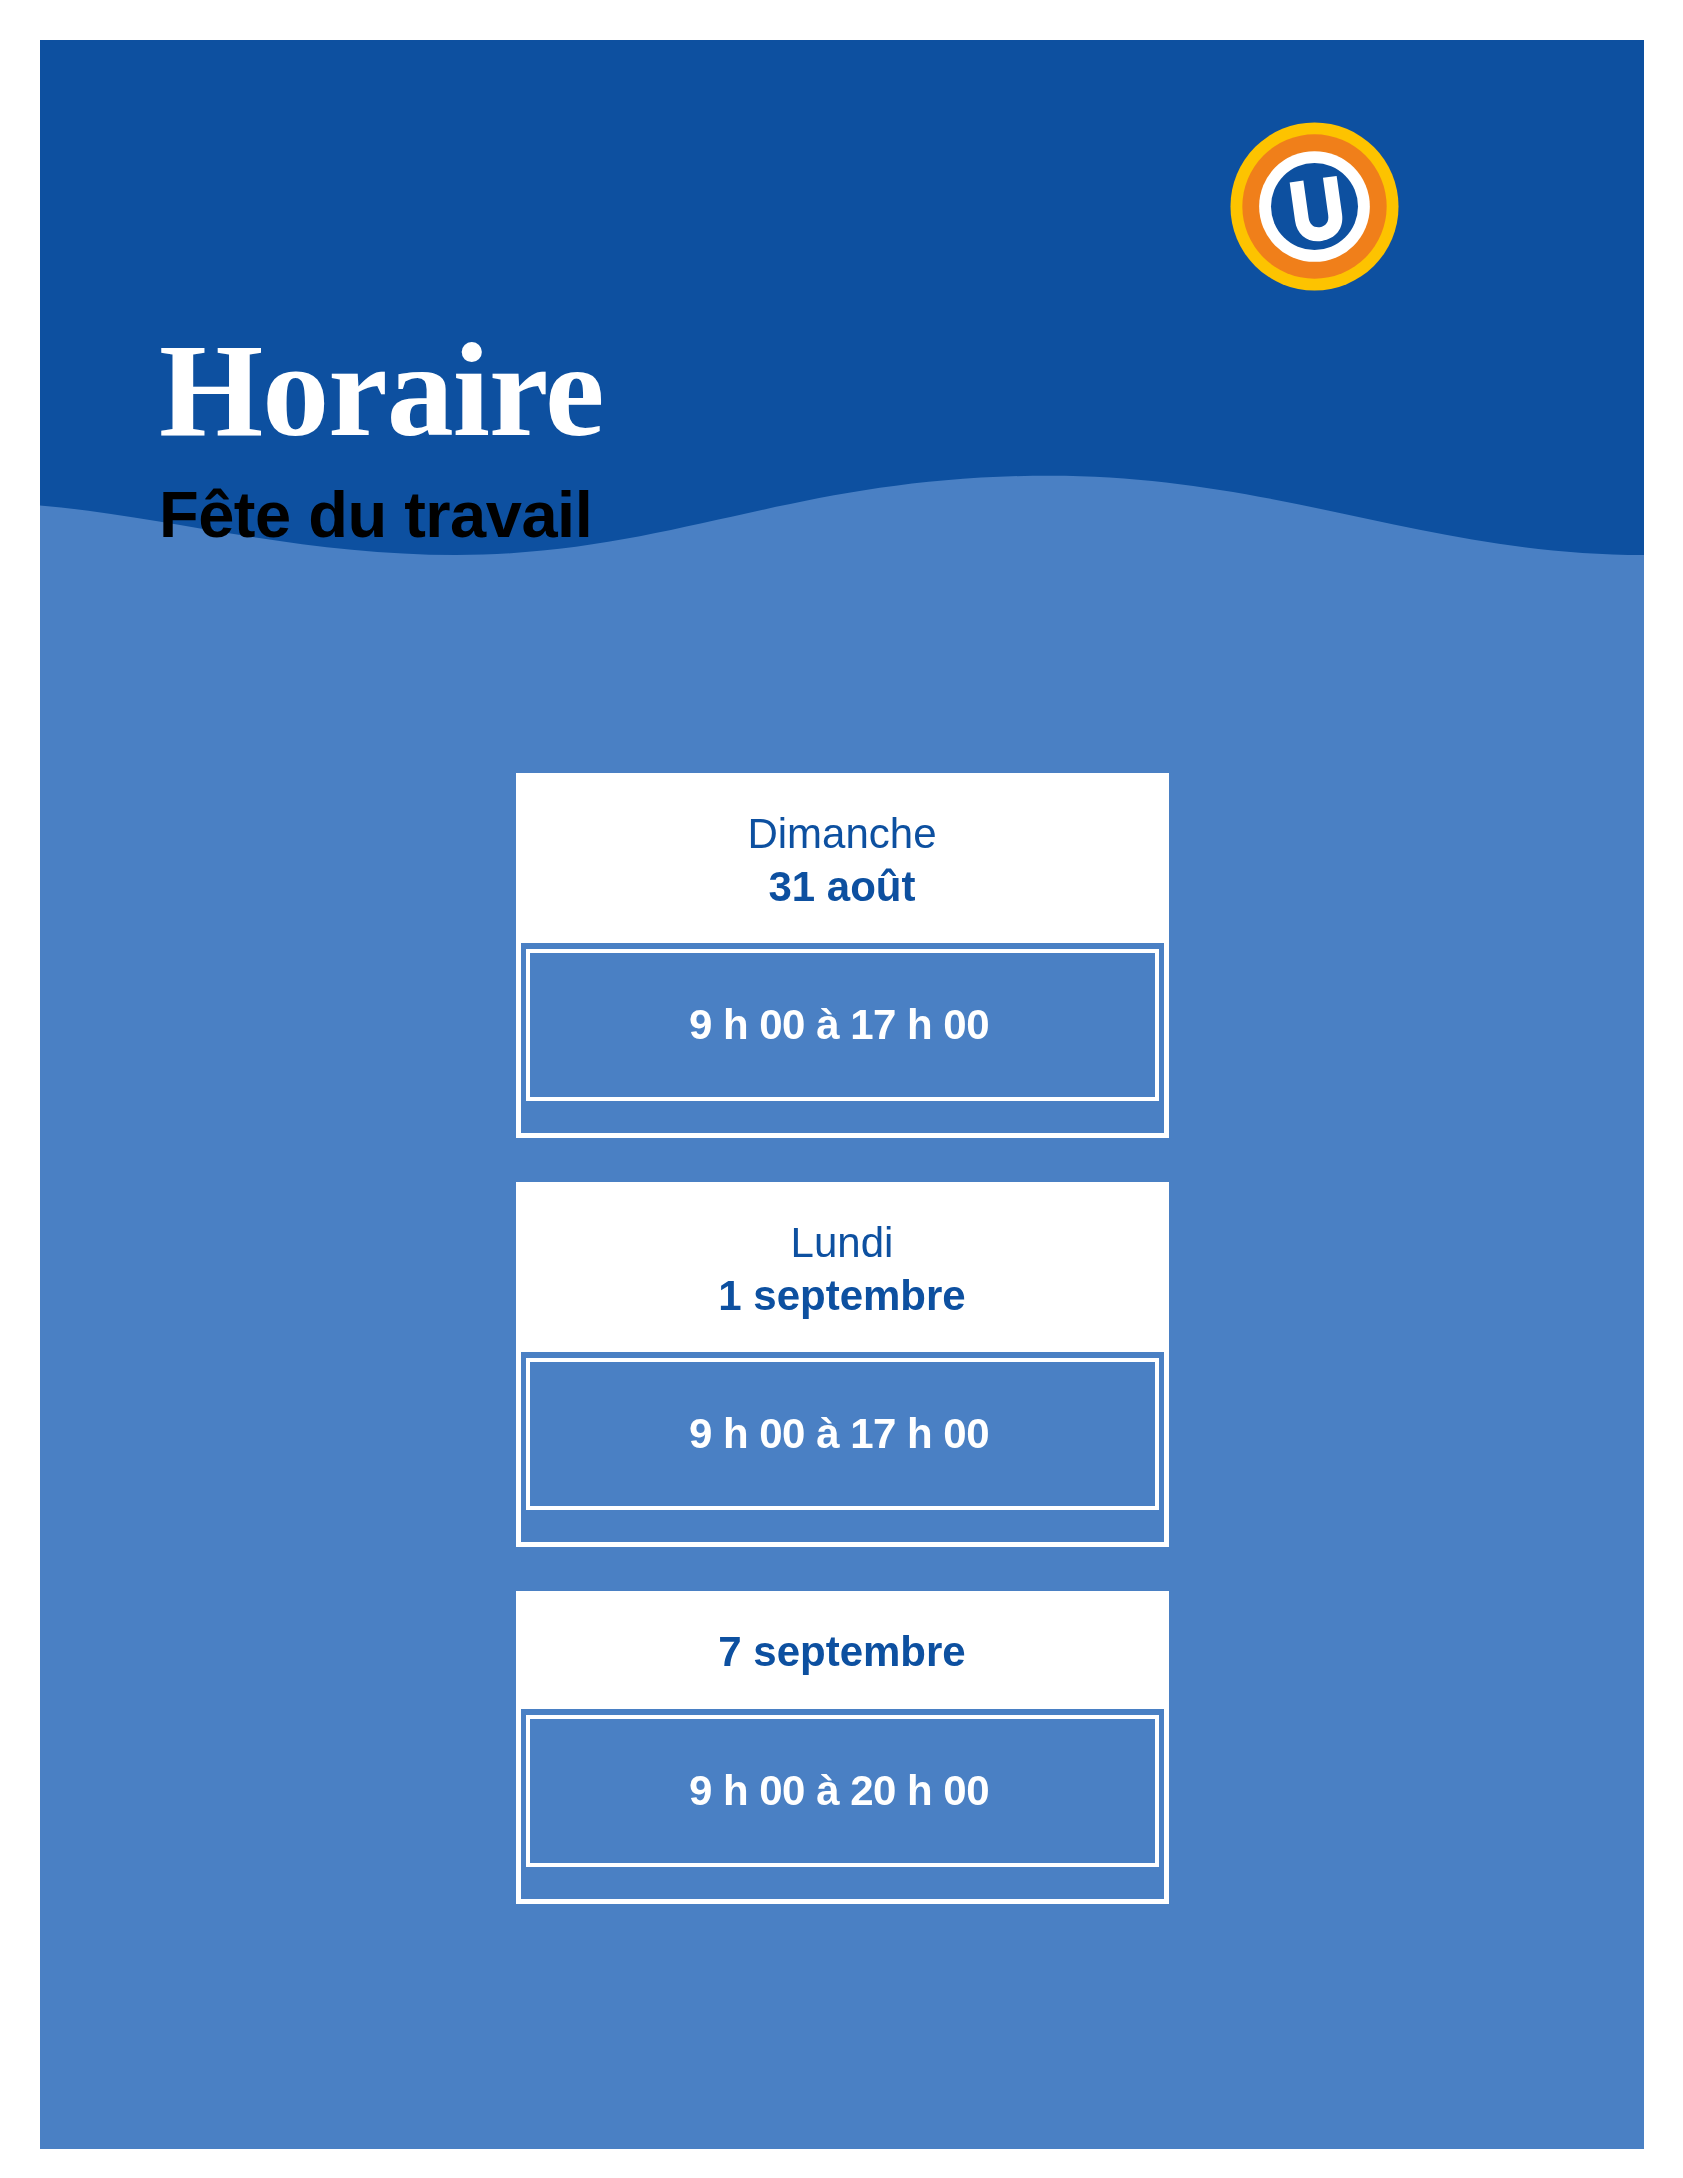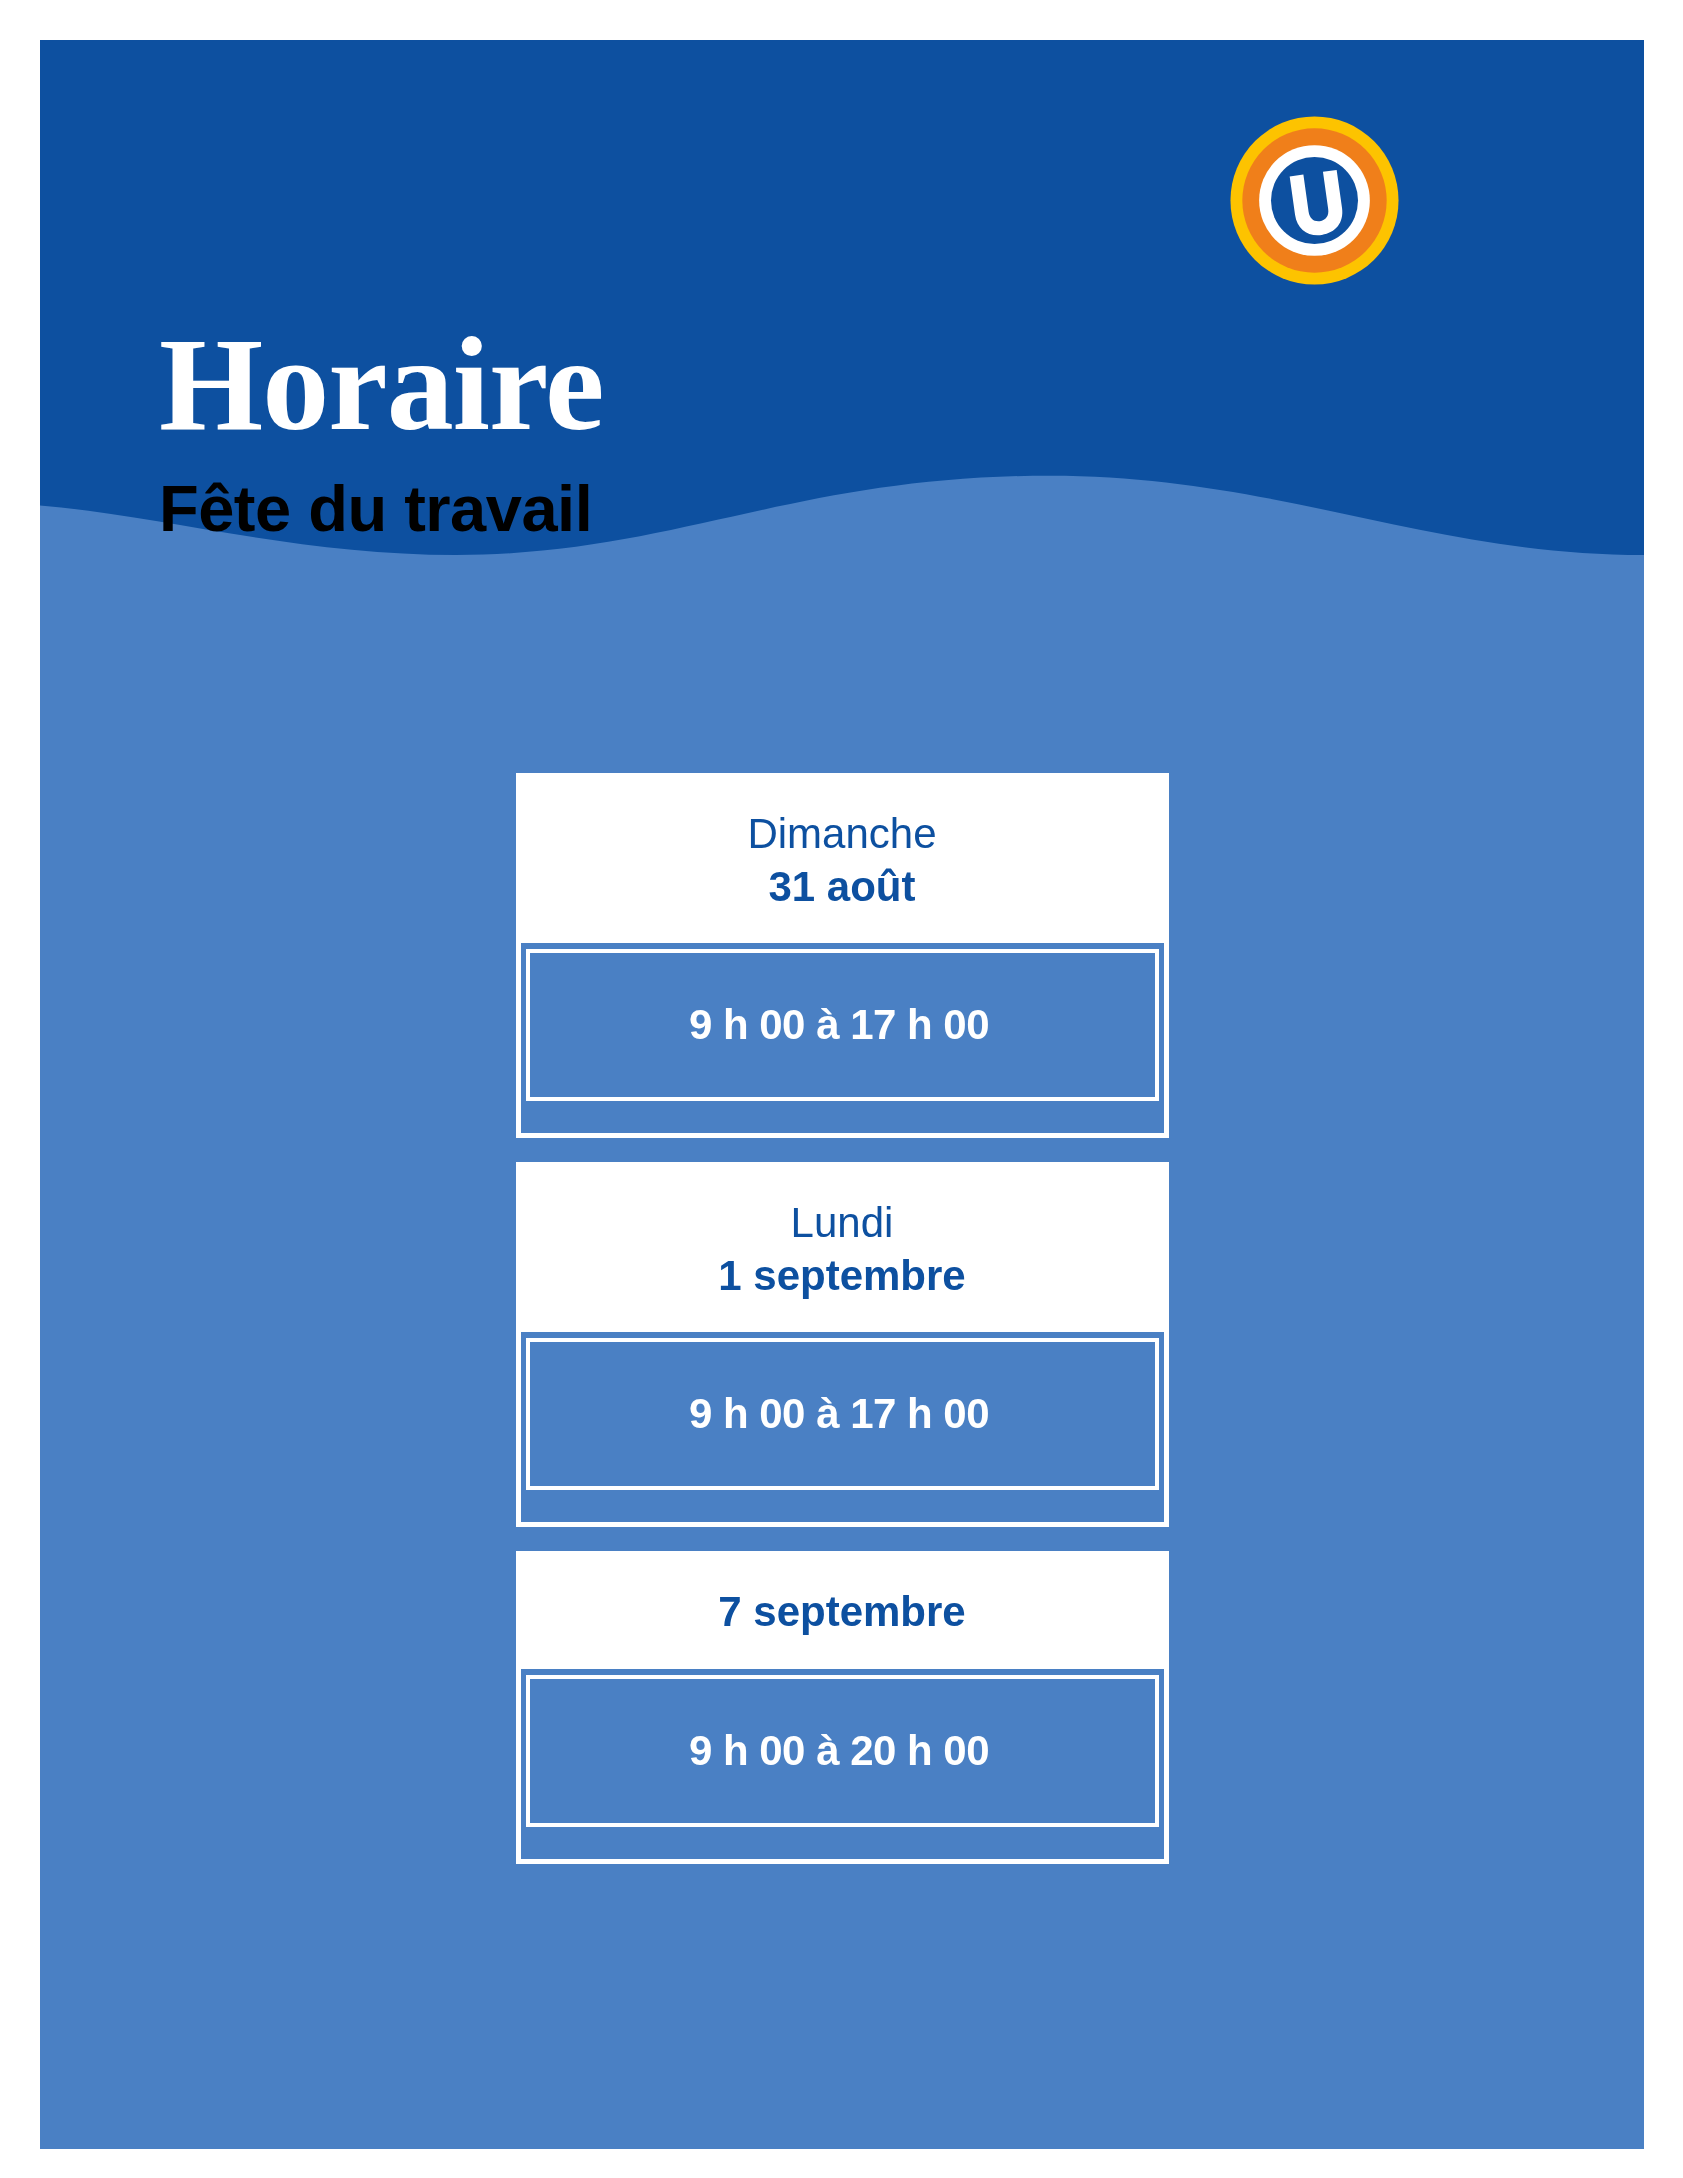--- a/index.html
+++ b/index.html
@@ -43,21 +43,21 @@
     overflow: hidden;
     pointer-events: none;
   }
   .header-wave svg {
     display: block;
   }
 
   .header-content {
     position: absolute;
     left: 0;
-    top: 10px;
+    top: 16px;
     width: 1440px;
     height: 653px;
   }
 
   .logo {
     position: absolute;
     right: 79px;
     top: 64px;
     width: 173px;
     height: 173px;
@@ -91,21 +91,21 @@
   }
 
   .cards {
     position: absolute;
     left: 0;
     top: 733px;
     width: 1604px;
     display: flex;
     flex-direction: column;
     align-items: center;
-    gap: 24px;
+    gap: 44px;
   }
 
   .day-card {
     width: 653px;
     border: 5px solid #ffffff;
     box-sizing: border-box;
     background: #4a80c4;
   }
 
   .day-head {

